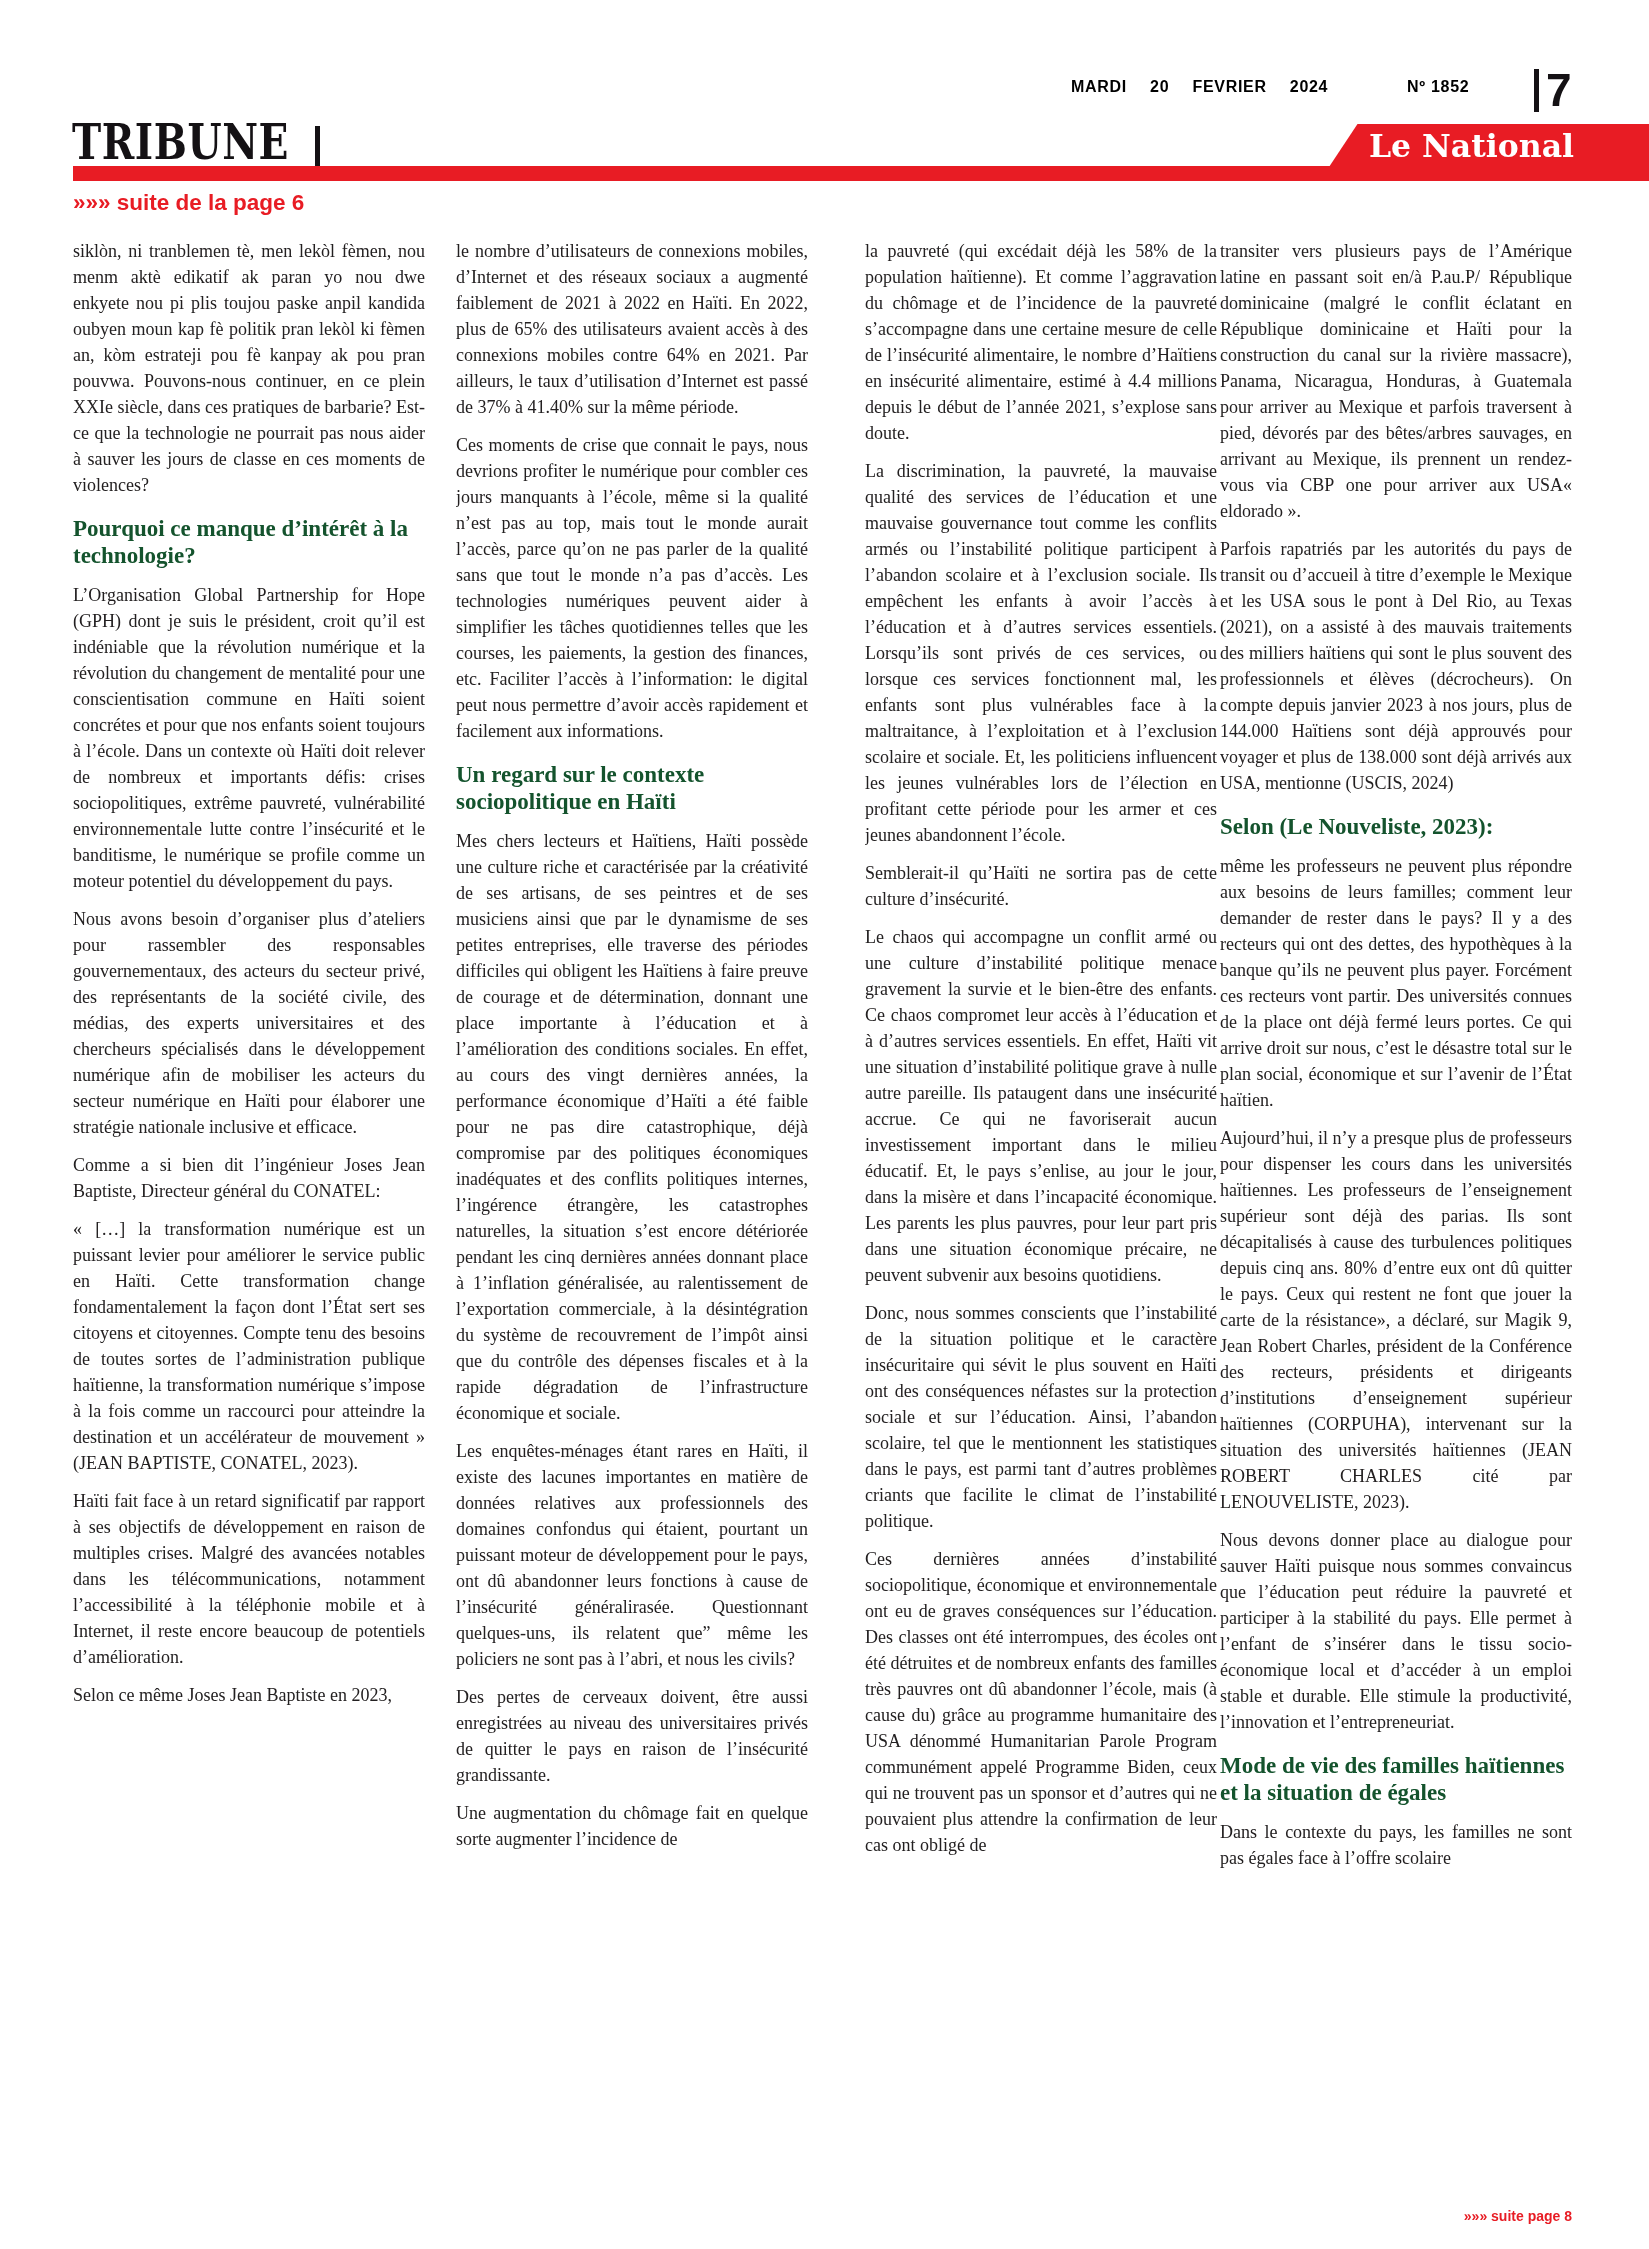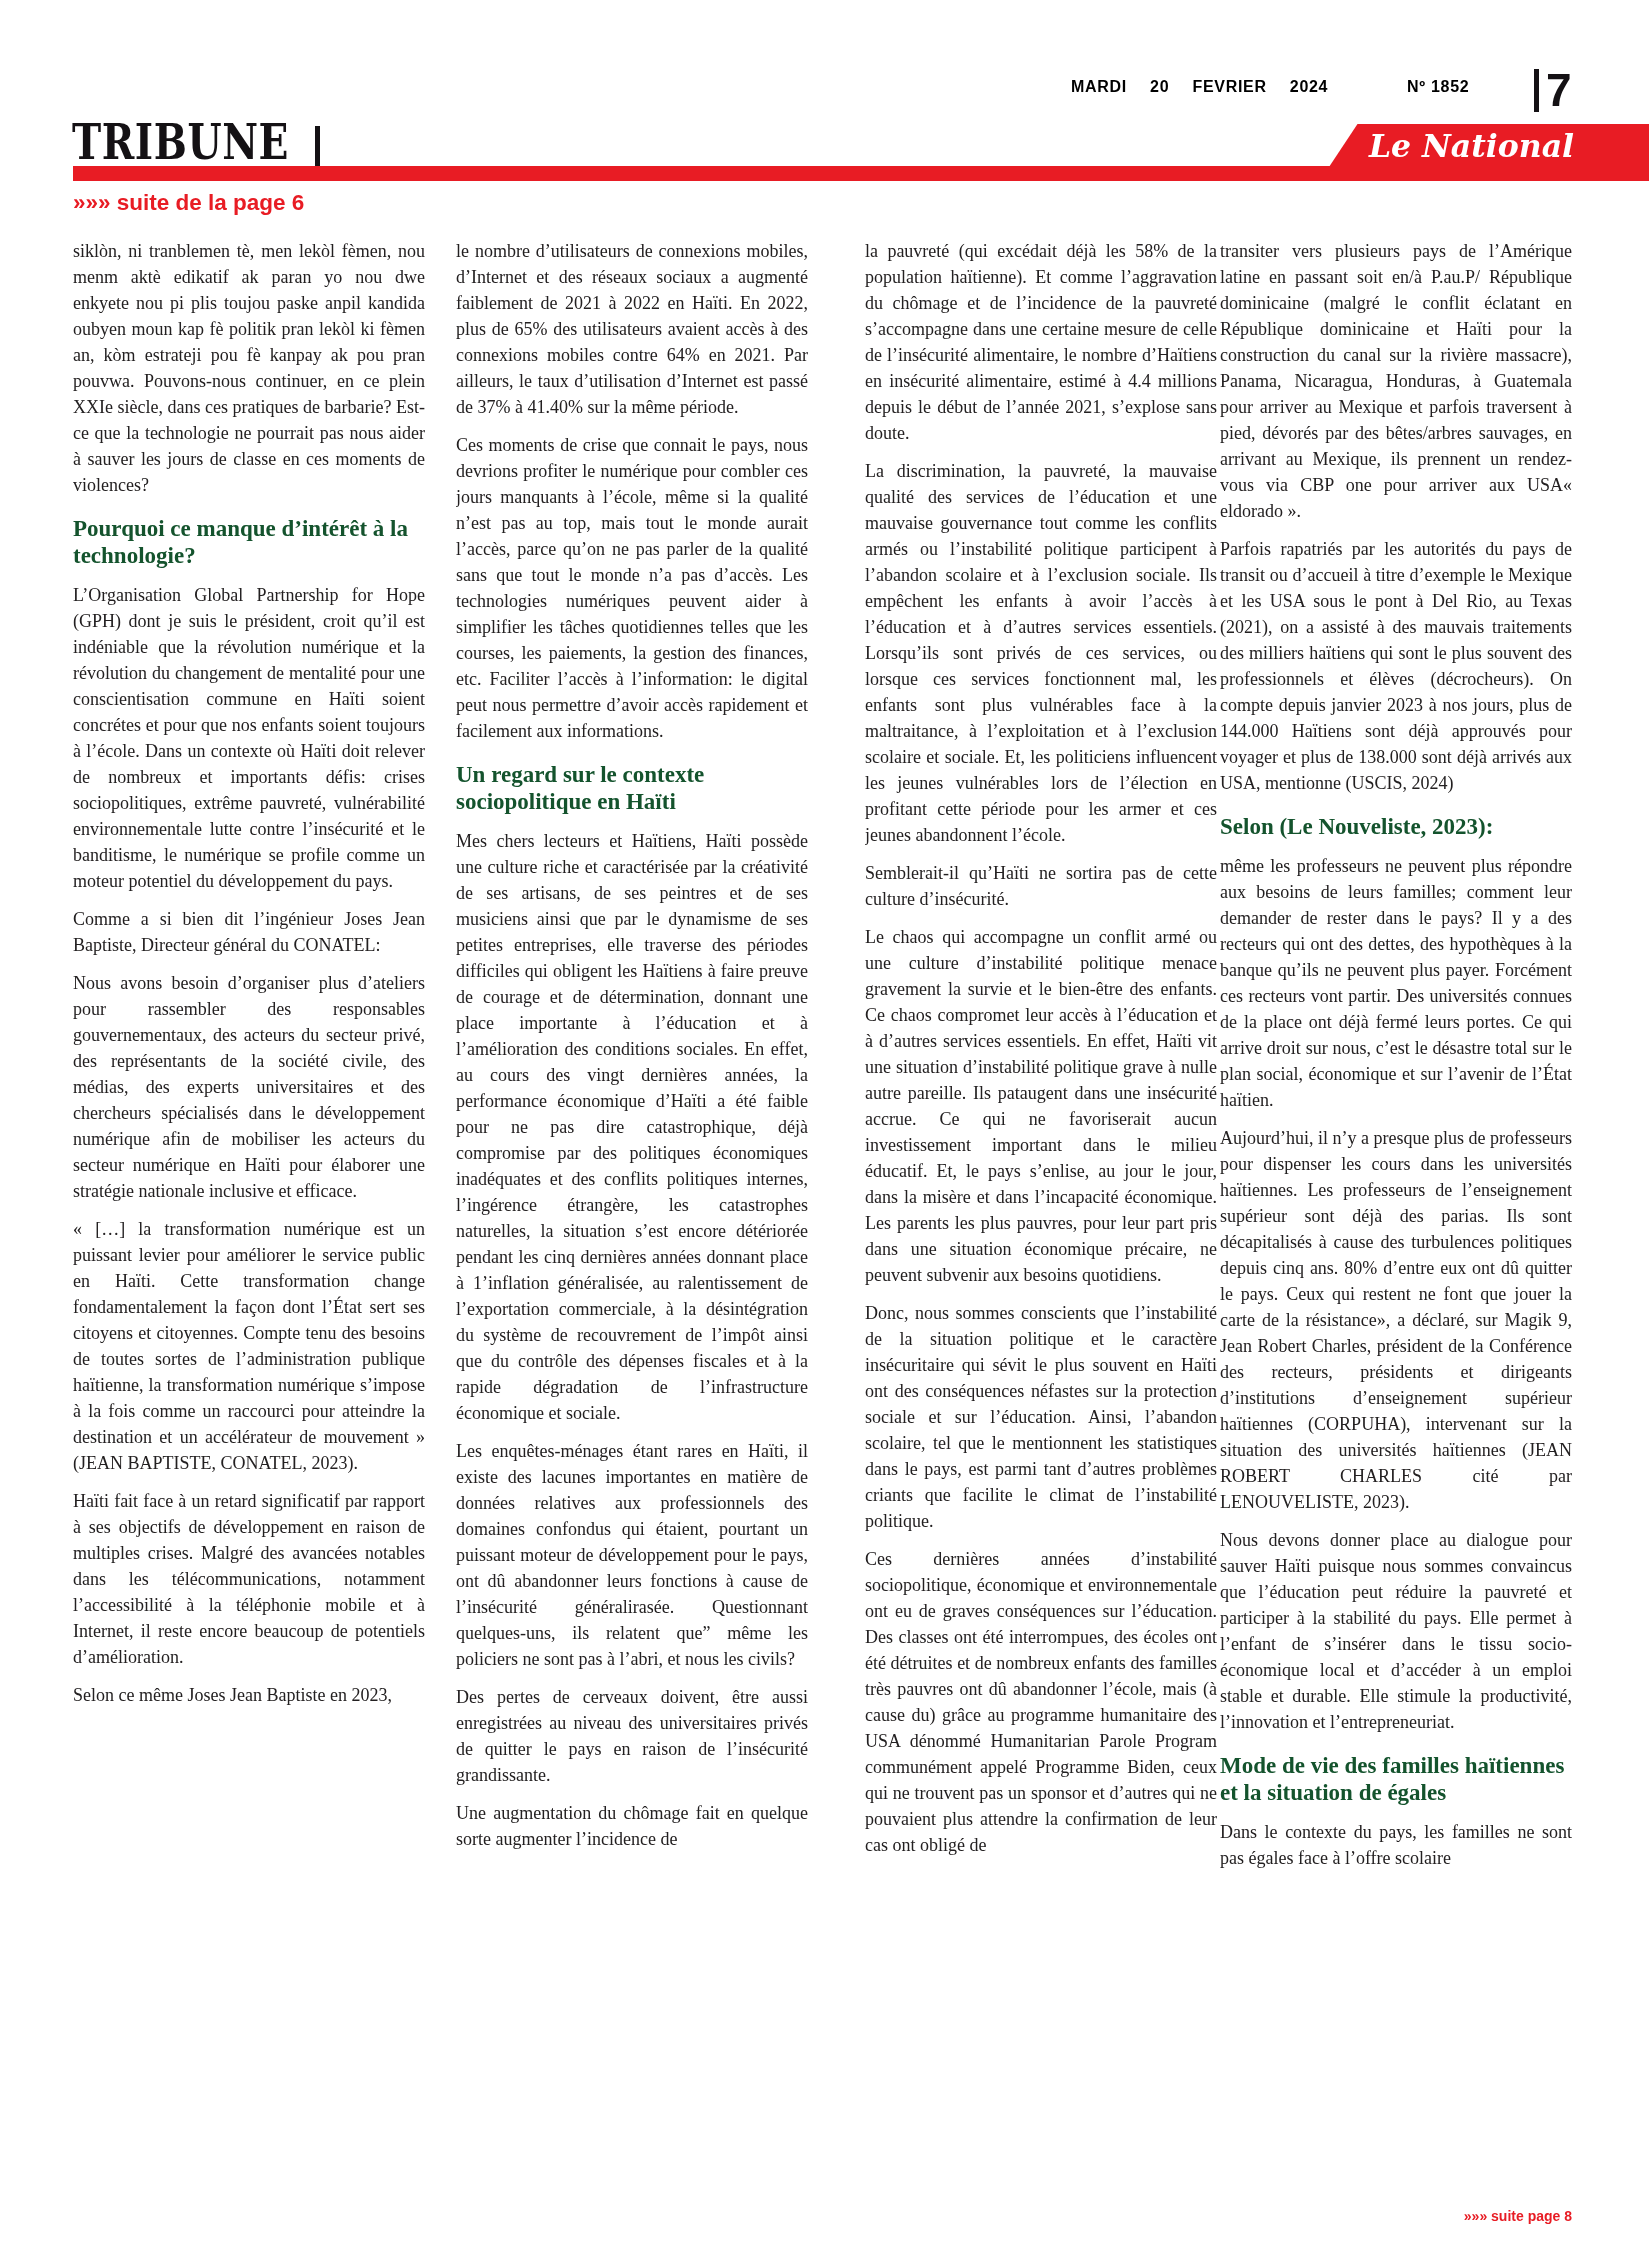--- a/index.html
+++ b/index.html
@@ -41,21 +41,21 @@
   .page-number .bar{width:4.5px;background:#141114;margin-right:7.5px;}
   .brand-banner{
     position:absolute;left:1329px;top:124px;width:321px;height:43px;
     background:var(--red);
     clip-path:polygon(28.5px 0, 100% 0, 100% 100%, 0 100%);
     display:flex;align-items:center;justify-content:center;
   }
   .brand-banner span{
     font-family:"DejaVu Serif", serif;
     font-weight:bold;font-size:31.5px;color:#ffffff;
-    padding-right:36px;white-space:nowrap;font-style:italic;
+    padding-right:36px;white-space:nowrap;
   }
   .red-rule{
     position:absolute;left:73px;top:166px;width:1577px;height:15px;
     background:var(--red);
   }
   .continuation{
     font-family:"Liberation Sans", sans-serif;
     font-weight:bold;color:var(--red);
     white-space:nowrap;
   }
@@ -98,22 +98,22 @@
     </div>
     <div class="red-rule"></div>
   </div>
 
   <div class="continuation top">»»» suite de la page  6</div>
 
   <div class="col col-1">
     <p>siklòn, ni tranblemen tè, men lekòl fèmen, nou menm aktè edikatif ak paran yo nou dwe enkyete nou pi plis toujou paske anpil kandida oubyen moun kap fè politik pran lekòl ki fèmen an, kòm estrateji pou fè kanpay ak pou pran pouvwa. Pouvons-nous continuer, en ce plein XXIe siècle, dans ces pratiques de barbarie? Est-ce que la technologie ne pourrait pas nous aider à sauver les jours de classe en ces moments de violences?</p>
     <h2>Pourquoi ce manque d’intérêt à la technologie?</h2>
     <p>L’Organisation Global Partnership for Hope (GPH) dont je suis le président, croit qu’il est indéniable que la révolution numérique et la révolution du changement de mentalité pour une conscientisation commune en Haïti soient concrétes et pour que nos enfants soient toujours à l’école. Dans un contexte où Haïti doit relever de nombreux et importants défis: crises sociopolitiques, extrême pauvreté, vulnérabilité environnementale lutte contre l’insécurité et le banditisme, le numérique se profile comme un moteur potentiel du développement du pays.</p>
+    <p>Nous avons besoin d’organiser plus d’ateliers pour rassembler des responsables gouvernementaux, des acteurs du secteur privé, des représentants de la société civile, des médias, des experts universitaires et des chercheurs spécialisés dans le développement numérique afin de mobiliser les acteurs du secteur numérique en Haïti pour élaborer une stratégie nationale inclusive et efficace.</p>
     <p>Comme a si bien dit l’ingénieur Joses Jean Baptiste, Directeur général du CONATEL:</p>
-    <p>Nous avons besoin d’organiser plus d’ateliers pour rassembler des responsables gouvernementaux, des acteurs du secteur privé, des représentants de la société civile, des médias, des experts universitaires et des chercheurs spécialisés dans le développement numérique afin de mobiliser les acteurs du secteur numérique en Haïti pour élaborer une stratégie nationale inclusive et efficace.</p>
     <p>« […] la transformation numérique est un puissant levier pour améliorer le service public en Haïti. Cette transformation change fondamentalement la façon dont l’État sert ses citoyens et citoyennes. Compte tenu des besoins de toutes sortes de l’administration publique haïtienne, la transformation numérique s’impose à la fois comme un raccourci pour atteindre la destination et un accélérateur de mouvement » (JEAN BAPTISTE, CONATEL, 2023).</p>
     <p>Haïti fait face à un retard significatif par rapport à ses objectifs de développement en raison de multiples crises. Malgré des avancées notables dans les télécommunications, notamment l’accessibilité à la téléphonie mobile et à Internet, il reste encore beaucoup de potentiels d’amélioration.</p>
     <p>Selon ce même Joses Jean Baptiste en 2023,</p>
   </div>
 
   <div class="col col-2">
     <p>le nombre d’utilisateurs de connexions mobiles, d’Internet et des réseaux sociaux a augmenté faiblement de 2021 à 2022 en Haïti. En 2022, plus de 65% des utilisateurs avaient accès à des connexions mobiles contre 64% en 2021. Par ailleurs, le taux d’utilisation d’Internet est passé de 37% à 41.40% sur la même période.</p>
     <p>Ces moments de crise que connait le pays, nous devrions profiter le numérique pour combler ces jours manquants à l’école, même si la qualité n’est pas au top, mais tout le monde aurait l’accès, parce qu’on ne pas parler de la qualité sans que tout le monde n’a pas d’accès. Les technologies numériques peuvent aider à simplifier les tâches quotidiennes telles que les courses, les paiements, la gestion des finances, etc. Faciliter l’accès à l’information: le digital peut nous permettre d’avoir accès rapidement et facilement aux informations.</p>
     <h2>Un regard sur le contexte sociopolitique en Haïti</h2>
     <p>Mes chers lecteurs et Haïtiens, Haïti possède une culture riche et caractérisée par la créativité de ses artisans, de ses peintres et de ses musiciens ainsi que par le dynamisme de ses petites entreprises, elle traverse des périodes difficiles qui obligent les Haïtiens à faire preuve de courage et de détermination, donnant une place importante à l’éducation et à l’amélioration des conditions sociales. En effet, au cours des vingt dernières années, la performance économique d’Haïti a été faible pour ne pas dire catastrophique, déjà compromise par des politiques économiques inadéquates et des conflits politiques internes, l’ingérence étrangère, les catastrophes naturelles, la situation s’est encore détériorée pendant les cinq dernières années donnant place à 1’inflation généralisée, au ralentissement de l’exportation commerciale, à la désintégration du système de recouvrement de l’impôt ainsi que du contrôle des dépenses fiscales et à la rapide dégradation de l’infrastructure économique et sociale.</p>

